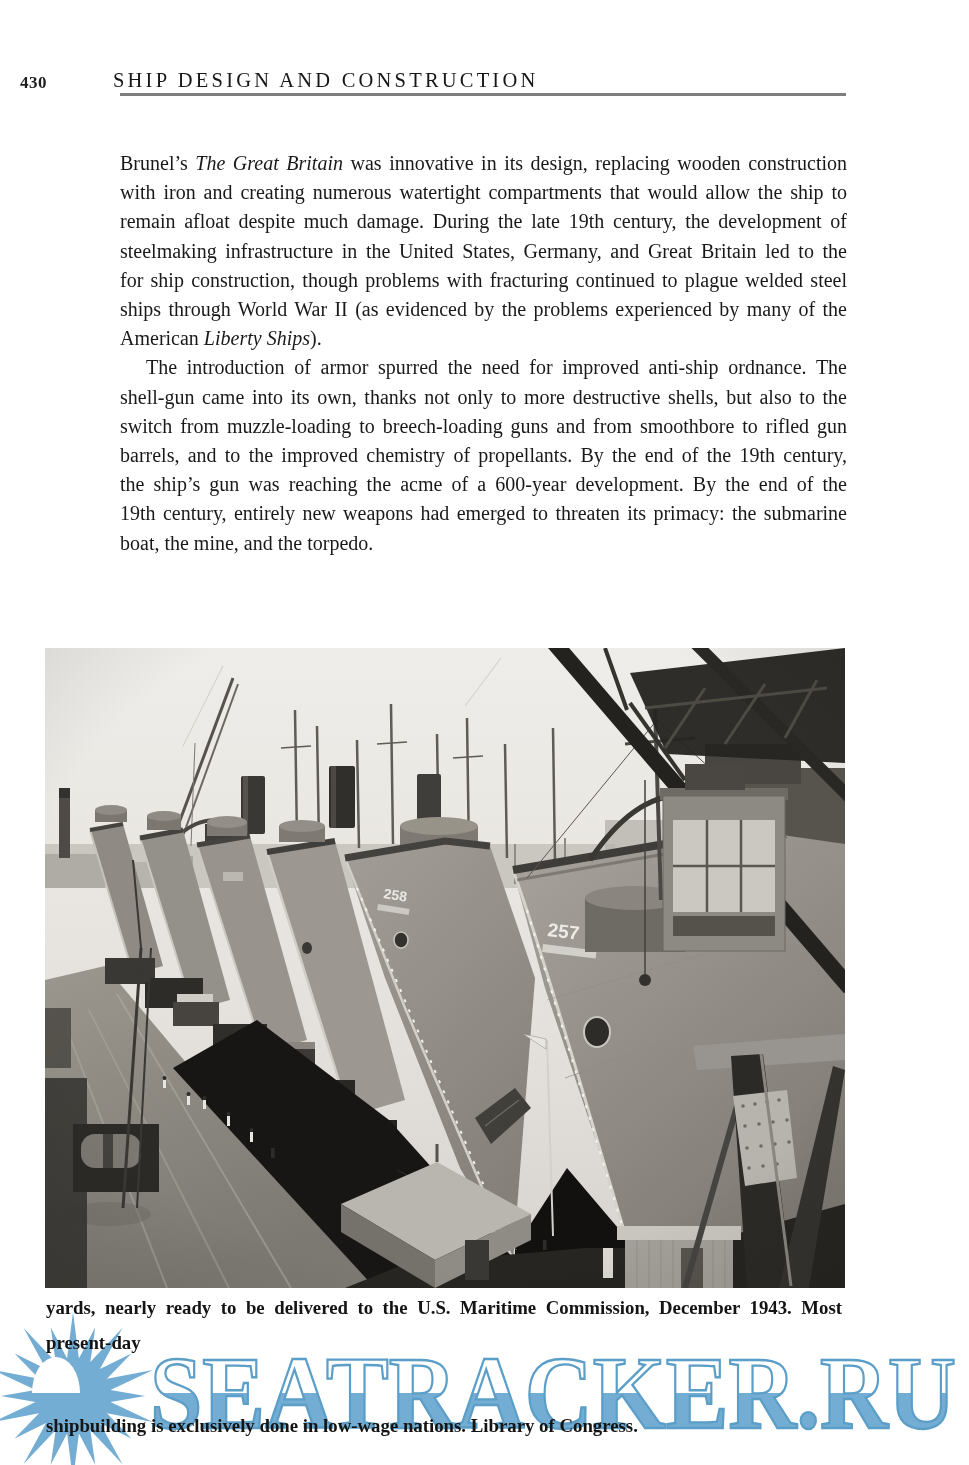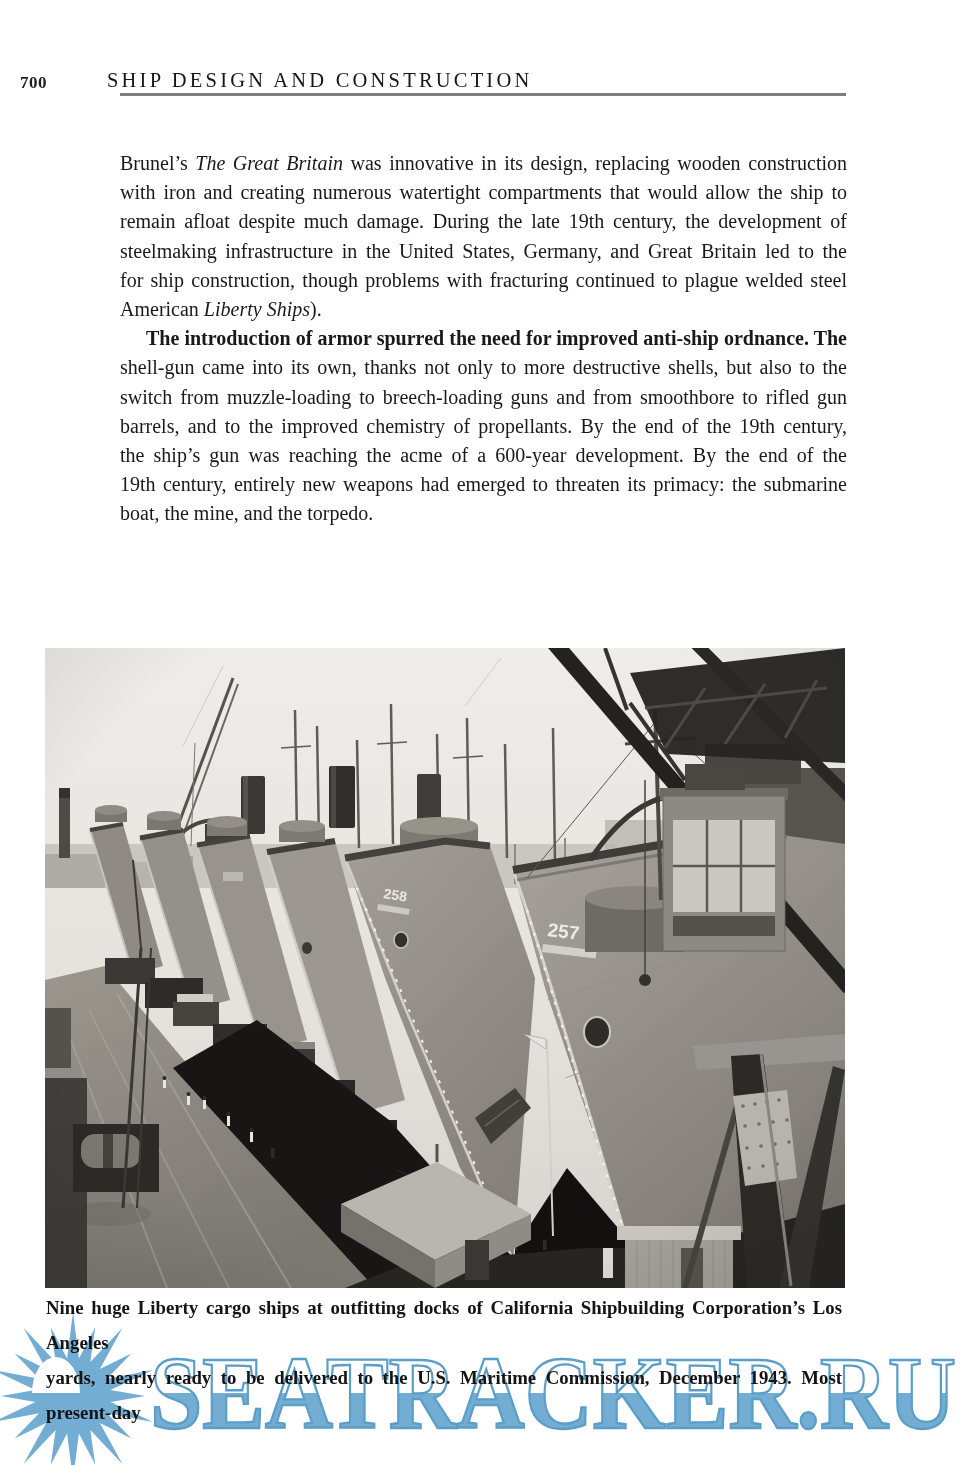--- a/index.html
+++ b/index.html
@@ -1,45 +1,46 @@
 <!DOCTYPE html>
 <html><head>
 <meta charset="utf-8">
 <style>
   html,body{margin:0;padding:0;}
   body{width:969px;height:1465px;position:relative;background:#ffffff;overflow:hidden;
        font-family:"Liberation Serif",serif;color:#1e1e1e;}
   .pagenum{position:absolute;left:20px;top:73px;font-size:17px;font-weight:bold;letter-spacing:.5px;}
-  .runhead{position:absolute;left:107px;top:69px;font-size:20.5px;letter-spacing:3.2px;color:#171717;white-space:nowrap;}
+  .runhead{position:absolute;left:113px;top:69px;font-size:20.5px;letter-spacing:3.2px;color:#171717;white-space:nowrap;}
   .headrule{position:absolute;left:120px;top:93px;width:726px;height:3px;background:#7e7e7e;}
   .article{position:absolute;left:120px;top:149px;width:727px;font-size:20px;line-height:29.2px;color:#191919;}
   .tline{text-align:justify;text-align-last:justify;white-space:normal;}
   .tline.last{text-align-last:left;font-family:Liberation Serif, serif;}
-  .tline.indent{text-indent:26px;font-weight:bold;}
+  .tline.indent{text-indent:26px;}
   .it{font-style:italic;}
   .photo{position:absolute;left:45px;top:648px;width:800px;height:640px;}
   .caption{position:absolute;left:46px;top:1290px;width:796px;font-size:18.8px;line-height:35px;
            font-weight:bold;color:#141414;z-index:30;}
   .cline{text-align:justify;text-align-last:justify;}
   .cline.last{text-align-last:left;margin-top:48px;}
   .watermark{position:absolute;left:0;top:1310px;width:969px;height:155px;z-index:20;pointer-events:none;}
 </style>
 </head>
 <body>
 
-<div class="pagenum">700</div>
+<div class="pagenum">430</div>
 <div class="runhead">SHIP DESIGN AND CONSTRUCTION</div>
 <div class="headrule"></div>
 
 <div class="article">
     <div class="tline"><span>Brunel’s </span><span class="it">The Great Britain</span><span> was innovative in its design, replacing wooden construction</span></div>
     <div class="tline"><span>with iron and creating numerous watertight compartments that would allow the ship to</span></div>
     <div class="tline"><span>remain afloat despite much damage. During the late 19th century, the development of</span></div>
     <div class="tline"><span>steelmaking infrastructure in the United States, Germany, and Great Britain led to the</span></div>
     <div class="tline"><span>for ship construction, though problems with fracturing continued to plague welded steel</span></div>
+    <div class="tline"><span>ships through World War II (as evidenced by the problems experienced by many of the</span></div>
     <div class="tline last"><span>American </span><span class="it">Liberty Ships</span><span>).</span></div>
     <div class="tline indent"><span>The introduction of armor spurred the need for improved anti-ship ordnance. The</span></div>
     <div class="tline"><span>shell-gun came into its own, thanks not only to more destructive shells, but also to the</span></div>
     <div class="tline"><span>switch from muzzle-loading to breech-loading guns and from smoothbore to rifled gun</span></div>
     <div class="tline"><span>barrels, and to the improved chemistry of propellants. By the end of the 19th century,</span></div>
     <div class="tline"><span>the ship’s gun was reaching the acme of a 600-year development. By the end of the</span></div>
     <div class="tline"><span>19th century, entirely new weapons had emerged to threaten its primacy: the submarine</span></div>
     <div class="tline last"><span>boat, the mine, and the torpedo.</span></div>
   </div>
 
@@ -331,21 +332,20 @@
         <circle cx="718" cy="518" r="1.8"></circle>
         <circle cx="732" cy="516" r="1.8"></circle>
     </g>
     <line x1="716" y1="406" x2="746" y2="638" stroke="#8a867f" stroke-width="3"></line>
   </g>
 
   <rect x="0" y="0" width="800" height="640" fill="url(#vig)"></rect>
 </svg>
 
 <div class="caption">
-    <div class="cline">Nine huge Liberty cargo ships at outfitting docks of California Shipbuilding Corporation’s Los Angeles</div>
     <div class="cline">yards, nearly ready to be delivered to the U.S. Maritime Commission, December 1943. Most present-day</div>
     <div class="cline last">shipbuilding is exclusively done in low-wage nations. Library of Congress.</div>
   </div>
 
 <svg class="watermark" viewBox="0 0 969 155">
   <defs>
     <linearGradient id="wmfill" x1="0" y1="0" x2="0" y2="1">
       <stop offset="0" stop-color="#74add3" stop-opacity="0"></stop>
       <stop offset="0.5" stop-color="#74add3" stop-opacity="0"></stop>
       <stop offset="0.5" stop-color="#74add3" stop-opacity="1"></stop>

